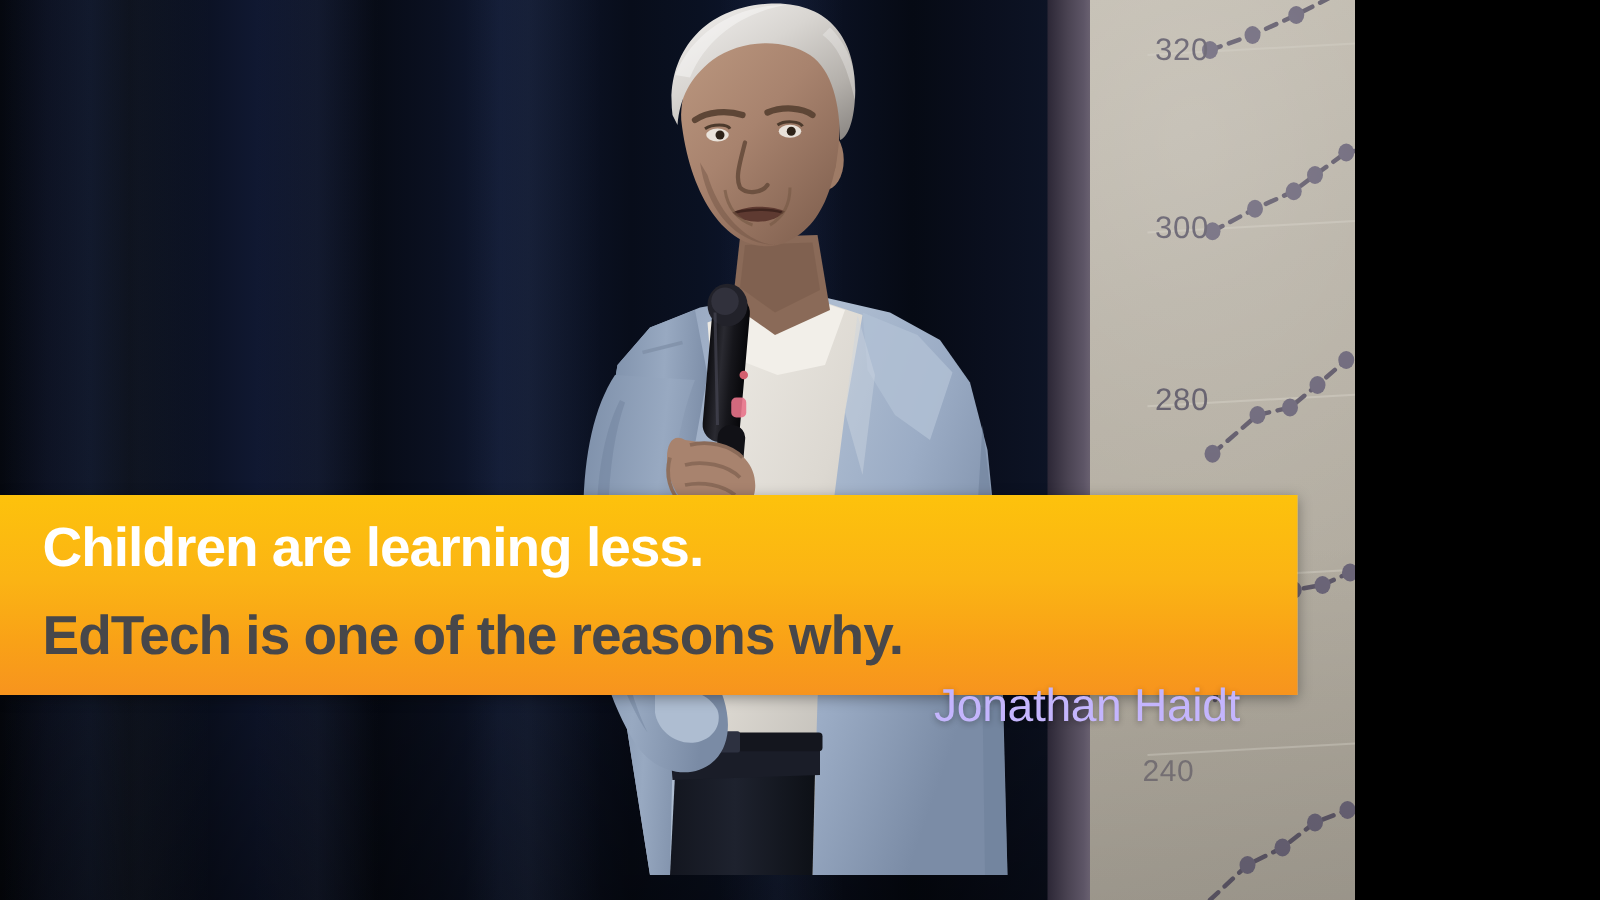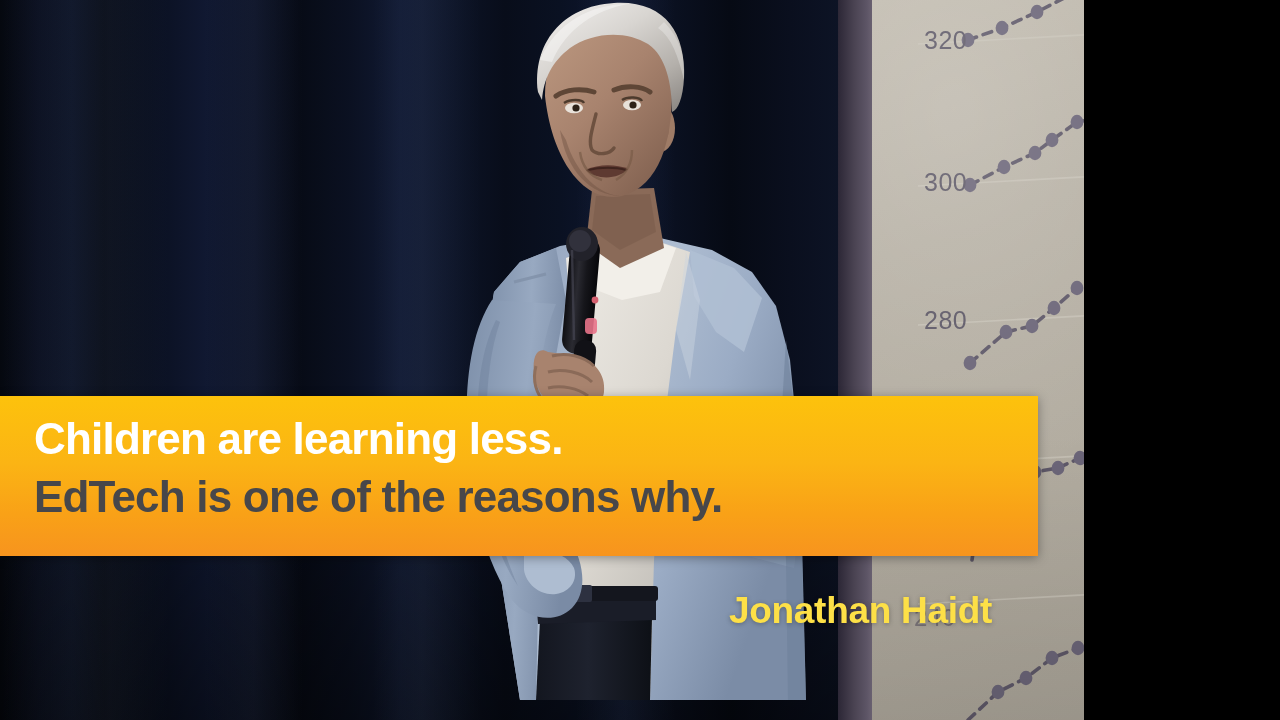--- a/index.html
+++ b/index.html
@@ -103,31 +103,31 @@
   .caption-line {
     position: absolute;
     left: 34px;
     font-family: "Liberation Sans", sans-serif;
     font-weight: bold;
     font-size: 44px;
     letter-spacing: -0.8px;
     white-space: nowrap;
   }
   .caption-line-1 { top: 414px; color: #ffffff; }
-  .caption-line-2 { top: 472px; color: #47474a; }
+  .caption-line-2 { top: 484px; color: #47474a; }
 
   
   .speaker-name {
     position: absolute;
     right: 92px;
-    top: 590px;
+    top: 544px;
     font-family: "Liberation Sans", sans-serif;
-    font-weight: bold;
+    font-weight: normal;
     font-size: 37px;
-    color: #fde047;
+    color: #c4b5fd;
     letter-spacing: -0.3px;
     white-space: nowrap;
     text-shadow: 0 1px 5px rgba(0,0,0,0.30);
   }
 </style>
 </head>
 <body>
 
 <div id="frame">
 

